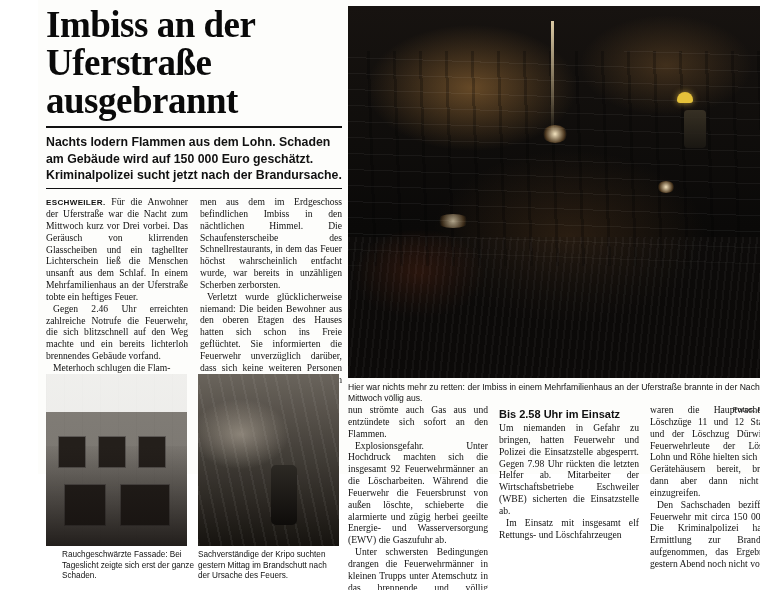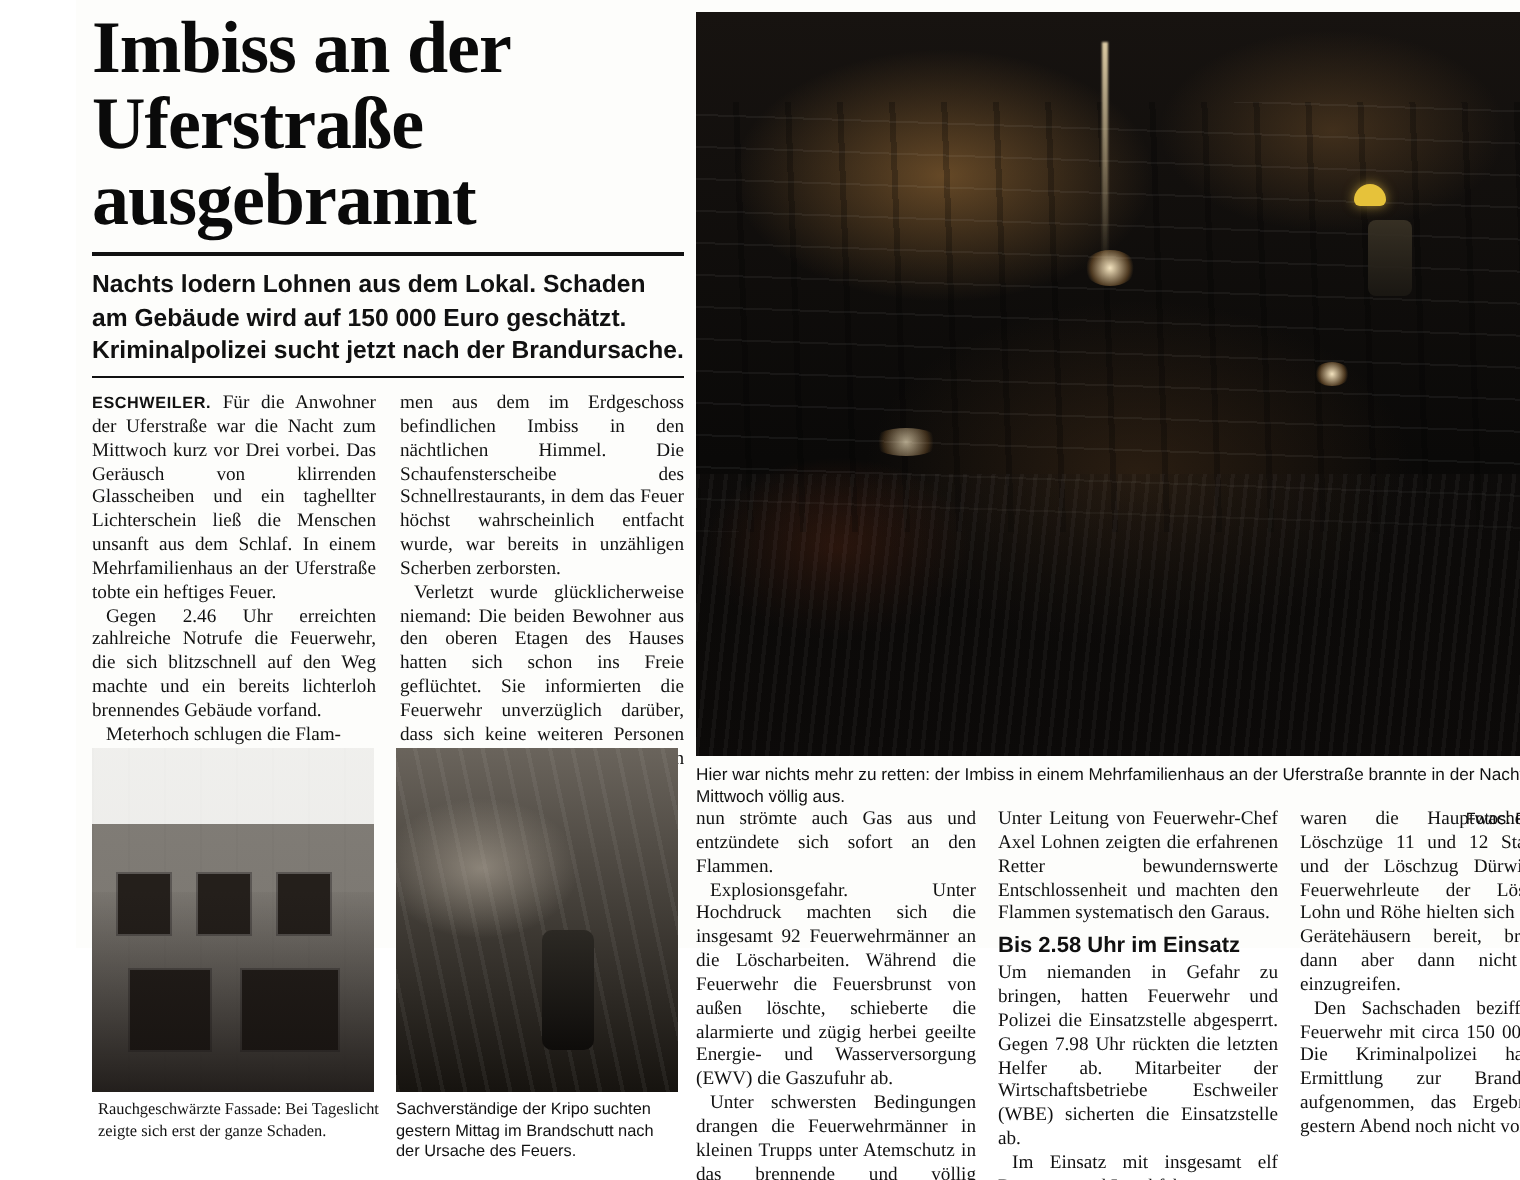--- a/index.html
+++ b/index.html
@@ -230,21 +230,21 @@
     border-radius: 5px;
   }
   .small-caption {
     position: absolute;
     top: 550px;
     font-family: "Liberation Sans", sans-serif;
     font-size: 8.2px;
     line-height: 1.28;
     color: #111;
   }
-  .sc1 { left: 11px; width: 141px; font-family: Liberation Serif, serif; }
+  .sc1 { left: 24px; width: 141px; }
   .sc2 { left: 160px; width: 141px; }
 
   
   .lower-cols {
     position: absolute;
     left: 310px;
     top: 404px;
     width: 442px;
     display: flex;
     gap: 11px;
@@ -263,21 +263,21 @@
 
 <div class="page">
 
   <div class="headline-col">
     <h1 class="headline">
       <span class="ln">Imbiss an der</span>
       <span class="ln">Uferstraße</span>
       <span class="ln">ausgebrannt</span>
     </h1>
     <div class="rule-under-head"></div>
-    <div class="subhead"><span>Nachts lodern Lohnen aus dem Lokal. Schaden am Gebäude wird auf </span><span class="amount">150 000 Euro</span><span> geschätzt. Kriminalpolizei sucht jetzt nach der Brandursache.</span></div>
+    <div class="subhead"><span>Nachts lodern Flammen aus dem Lohn. Schaden am Gebäude wird auf </span><span class="amount">150 000 Euro</span><span> geschätzt. Kriminalpolizei sucht jetzt nach der Brandursache.</span></div>
     <div class="rule-under-sub"></div>
   </div>
 
   <div class="upper-cols">
     <div class="col">
       <div class="bodytext">
         <p class="first"><span class="dateline">ESCHWEILER.</span> <span>Für die Anwohner der Uferstraße war die Nacht zum Mittwoch kurz vor Drei vorbei. Das Geräusch von klirrenden Glasscheiben und ein taghellter Lichterschein ließ die Menschen unsanft aus dem Schlaf. In einem Mehrfamilienhaus an der Uferstraße tobte ein heftiges Feuer.</span></p>
         <p>Gegen 2.46 Uhr erreichten zahlreiche Notrufe die Feuerwehr, die sich blitzschnell auf den Weg machte und ein bereits lichterloh brennendes Gebäude vorfand.</p>
         <p>Meterhoch schlugen die Flam-</p>
       </div>
@@ -325,23 +325,20 @@
 
   <div class="lower-cols">
     <div class="lcol">
       <div class="bodytext">
         <p class="first">nun strömte auch Gas aus und entzündete sich sofort an den Flammen.</p>
         <p>Explosionsgefahr. Unter Hochdruck machten sich die insgesamt 92 Feuerwehrmänner an die Löscharbeiten. Während die Feuerwehr die Feuersbrunst von außen löschte, schieberte die alarmierte und zügig herbei geeilte Energie- und Wasserversorgung (EWV) die Gaszufuhr ab.</p>
         <p>Unter schwersten Bedingungen drangen die Feuerwehrmänner in kleinen Trupps unter Atemschutz in das brennende und völlig verqualmte Gebäude vor, um die züngelnden Flammen im hinteren Teil des Hauses zu bekämpfen.</p>
       </div>
     </div>
     <div class="lcol">
-      <div class="bodytext">
-        <p class="first">Unter Leitung von Feuerwehr-Chef Axel Lohnen zeigten die erfahrenen Retter bewundernswerte Entschlossenheit und machten den Flammen systematisch den Garaus.</p>
-      </div>
       <div class="subhead2">Bis 2.58 Uhr im Einsatz</div>
       <div class="bodytext">
         <p class="first">Um niemanden in Gefahr zu bringen, hatten Feuerwehr und Polizei die Einsatzstelle abgesperrt. Gegen 7.98 Uhr rückten die letzten Helfer ab. Mitarbeiter der Wirtschaftsbetriebe Eschweiler (WBE) sicherten die Einsatzstelle ab.</p>
         <p>Im Einsatz mit insgesamt elf Rettungs- und Löschfahrzeugen</p>
       </div>
     </div>
     <div class="lcol">
       <div class="bodytext">
         <p class="first">waren die Hauptwache, die Löschzüge 11 und 12 Stadtmitte und der Löschzug Dürwiß. Die Feuerwehrleute der Löschzüge Lohn und Röhe hielten sich in ihren Gerätehäusern bereit, brauchten dann aber dann nicht mehr einzugreifen.</p>
         <p>Den Sachschaden beziffert die Feuerwehr mit circa 150 000 Euro. Die Kriminalpolizei hat die Ermittlung zur Brandursache aufgenommen, das Ergebnis lag gestern Abend noch nicht vor.</p>

